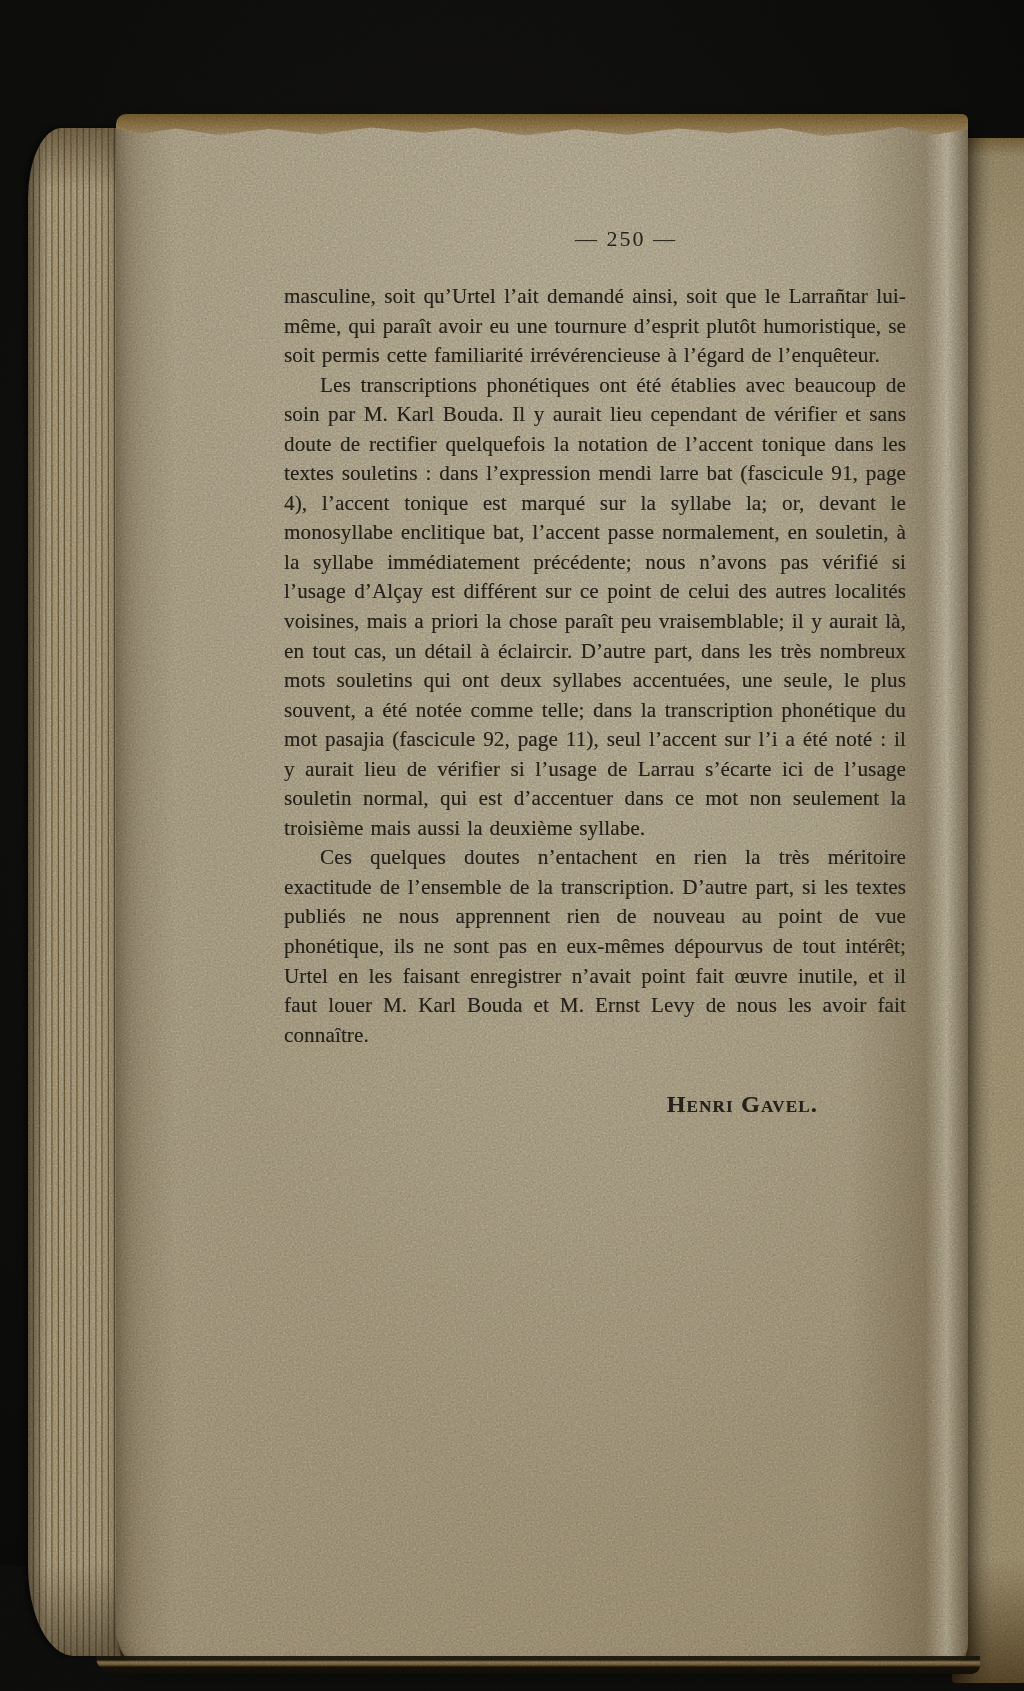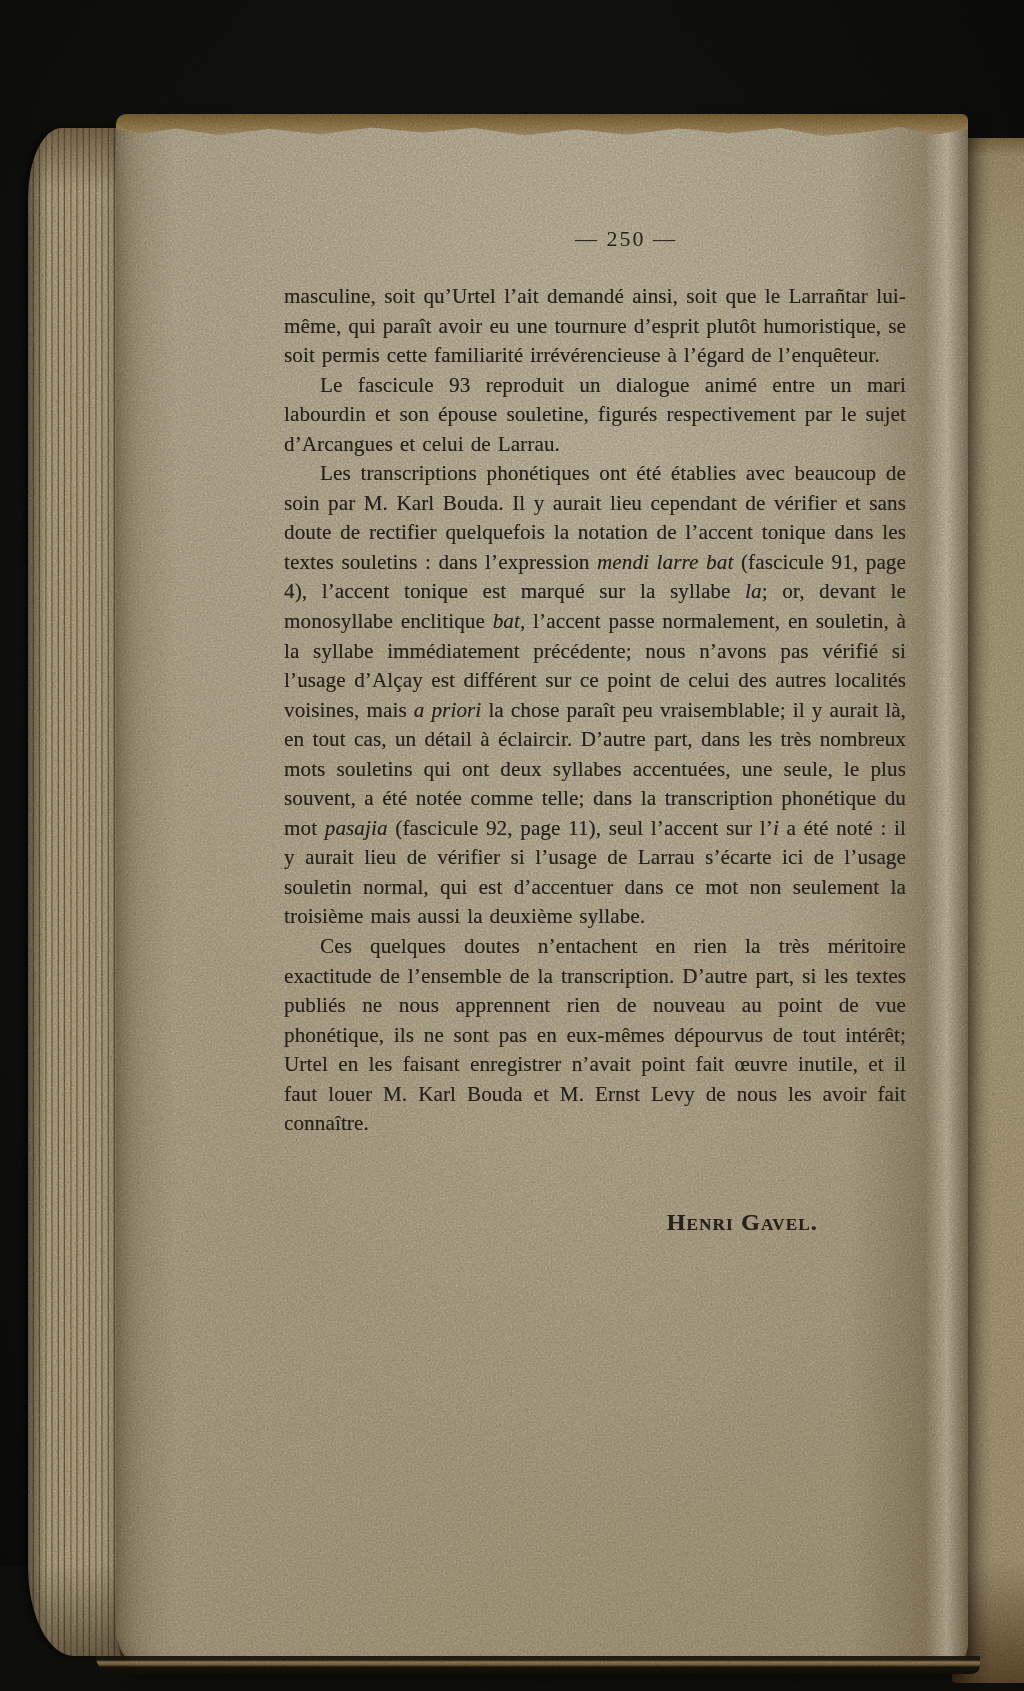--- a/index.html
+++ b/index.html
@@ -114,24 +114,24 @@
     margin: 0;
     font-size: 21px;
     line-height: 29.55px;
     text-align: justify;
     letter-spacing: 0.15px;
     word-spacing: 1.5px;
     text-shadow: 0.3px 0.3px 0.5px rgba(47,42,34,.45);
     hyphens: auto;
   }
   .para.indent { text-indent: 36px; }
-  .para .it { font-style: italic; }
+  .para .it { }
 
   .signature {
-    margin-top: 70px;
+    margin-top: 41px;
     padding-right: 88px;
     text-align: right;
     font-variant: small-caps;
     font-weight: 700;
     font-size: 24px;
     letter-spacing: 1.2px;
     text-shadow: 0.3px 0.3px 0.5px rgba(47,42,34,.5);
   }
 
   .grain {
@@ -155,21 +155,20 @@
   <div class="book-page">
     <div class="torn-top"></div>
   </div>
 
   <div class="bottom-edges"></div>
 
   <div class="text-layer">
     <p class="page-number">— 250 —</p>
     <div id="paragraphs-area">
         <p class="para"><span class="">masculine, soit qu’Urtel l’ait demandé ainsi, soit que le Larrañtar lui-même, qui paraît avoir eu une tournure d’esprit plutôt humoristique, se soit permis cette familiarité irrévérencieuse à l’égard de l’enquêteur.</span></p>
-        <p class="para indent"><span class="">Le fascicule 93 reproduit un dialogue animé entre un mari labourdin et son épouse souletine, figurés respectivement par le sujet d’Arcangues et celui de Larrau.</span></p>
         <p class="para indent"><span class="">Les transcriptions phonétiques ont été établies avec beaucoup de soin par M. Karl Bouda. Il y aurait lieu cependant de vérifier et sans doute de rectifier quelquefois la notation de l’accent tonique dans les textes souletins : dans l’expression </span><span class="it">mendi larre bat</span><span class=""> (fascicule 91, page 4), l’accent tonique est marqué sur la syllabe </span><span class="it">la</span><span class="">; or, devant le monosyllabe enclitique </span><span class="it">bat,</span><span class=""> l’accent passe normalement, en souletin, à la syllabe immédiatement précédente; nous n’avons pas vérifié si l’usage d’Alçay est différent sur ce point de celui des autres localités voisines, mais </span><span class="it">a priori</span><span class=""> la chose paraît peu vraisemblable; il y aurait là, en tout cas, un détail à éclaircir. D’autre part, dans les très nombreux mots souletins qui ont deux syllabes accentuées, une seule, le plus souvent, a été notée comme telle; dans la transcription phonétique du mot </span><span class="it">pasajia</span><span class=""> (fascicule 92, page 11), seul l’accent sur l’</span><span class="it">i</span><span class=""> a été noté : il y aurait lieu de vérifier si l’usage de Larrau s’écarte ici de l’usage souletin normal, qui est d’accentuer dans ce mot non seulement la troisième mais aussi la deuxième syllabe.</span></p>
         <p class="para indent"><span class="">Ces quelques doutes n’entachent en rien la très méritoire exactitude de l’ensemble de la transcription. D’autre part, si les textes publiés ne nous apprennent rien de nouveau au point de vue phonétique, ils ne sont pas en eux-mêmes dépourvus de tout intérêt; Urtel en les faisant enregistrer n’avait point fait œuvre inutile, et il faut louer M. Karl Bouda et M. Ernst Levy de nous les avoir fait connaître.</span></p>
       </div>
     <p class="signature">Henri Gavel.</p>
   </div>
 
   <svg class="grain" xmlns="http://www.w3.org/2000/svg" width="1024" height="1691">
     <filter id="paperNoise">
       <feTurbulence type="fractalNoise" baseFrequency="0.55" numOctaves="2" seed="7" result="n"></feTurbulence>
       <feColorMatrix in="n" type="matrix" values="0 0 0 0 0

